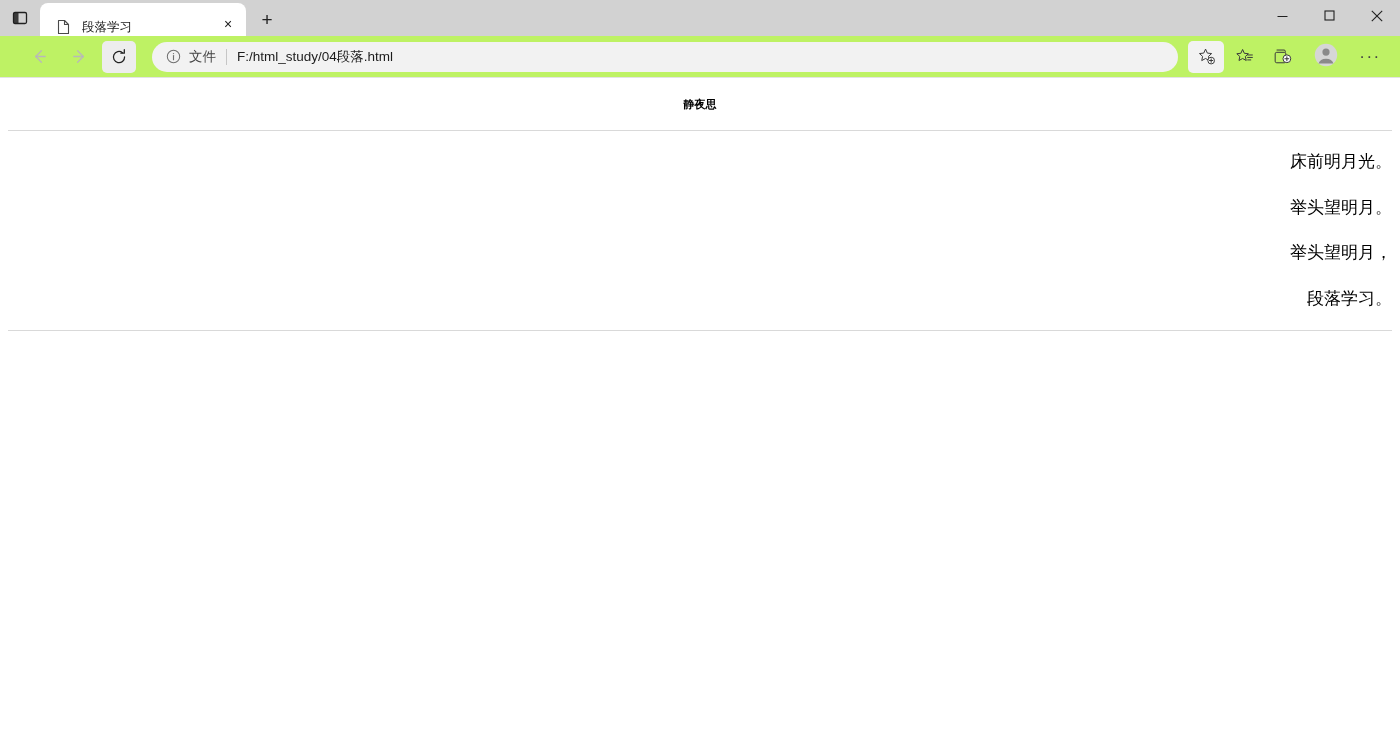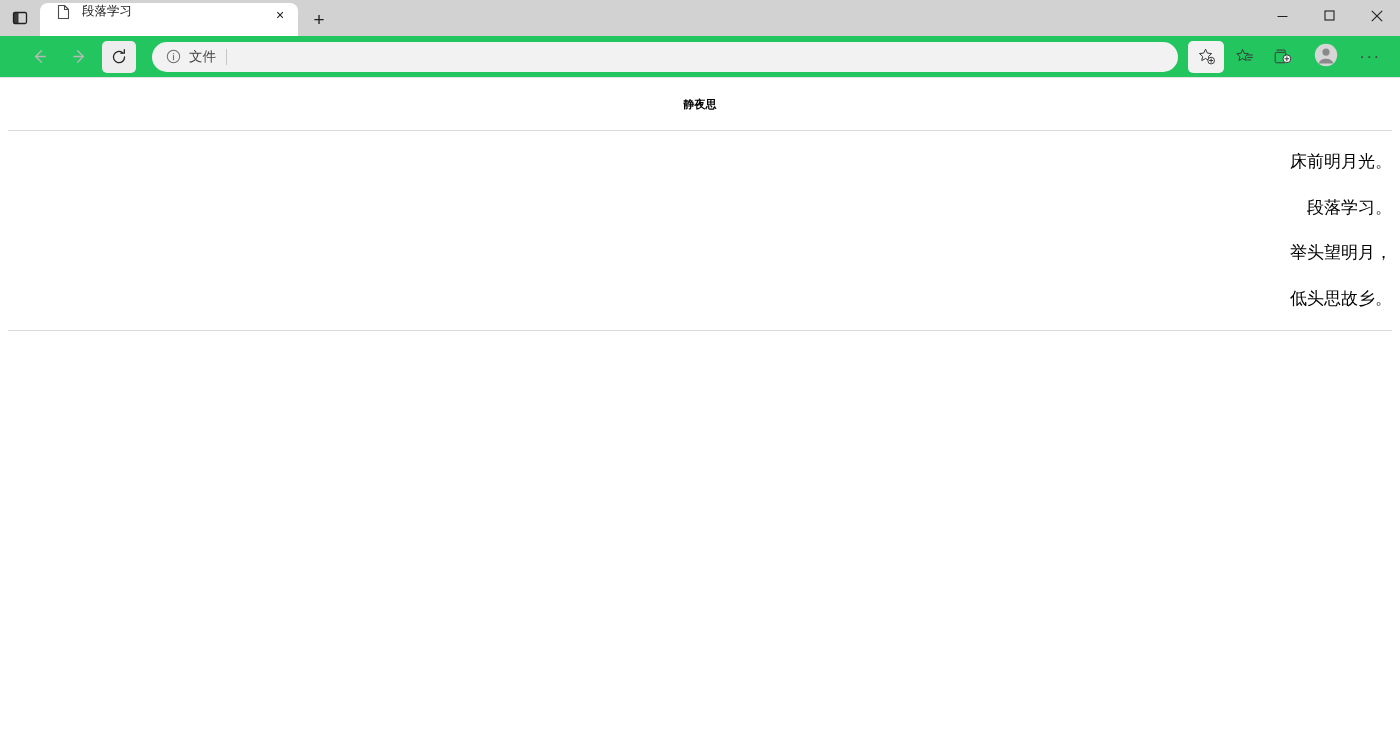--- a/index.html
+++ b/index.html
@@ -34,26 +34,26 @@
   .tab-actions-btn svg { display:block; }
 
   .tabstrip {
     display: flex;
     align-items: flex-end;
     height: 36px;
     flex: 1 1 auto;
     min-width: 0;
   }
   .tab {
-    width: 258px;
+    width: 206px;
     height: 33px;
     background: #ffffff;
     border-radius: 8px 8px 0 0;
     display: flex;
-    align-items: flex-start;
+    align-items: flex-end;
     padding: 0 6px 0 14px;
     box-sizing: border-box;
     position: relative;
     flex: 0 0 auto;
   }
   .tab-favicon {
     width: 18px;
     height: 18px;
     flex: 0 0 auto;
     display: flex;
@@ -110,21 +110,21 @@
     height: 32px;
     display: flex;
     align-items: center;
     justify-content: center;
   }
   .wc svg { display:block; }
 
   
   .toolbar {
     height: 42px;
-    background: #22c55e;
+    background: #bef264;
     border-bottom: 1px solid #e3e3e3;
     display: flex;
     align-items: center;
     padding: 0 8px;
     box-sizing: border-box;
   }
   .navbtn {
     width: 34px;
     height: 32px;
     border-radius: 5px;
@@ -326,20 +326,21 @@
   <div class="omnibox">
     <span class="info-icon">
       <svg width="15" height="15" viewBox="0 0 16 16">
         <circle cx="8" cy="8" r="6.6" fill="none" stroke="#707070" stroke-width="1.1"></circle>
         <line x1="8" y1="7" x2="8" y2="11.4" stroke="#707070" stroke-width="1.2" stroke-linecap="round"></line>
         <circle cx="8" cy="4.9" r="0.75" fill="#707070"></circle>
       </svg>
     </span>
     <span class="omni-scheme">文件</span>
     <span class="omni-sep"></span>
+    <span class="omni-url" title="F:/html_study/04段落.html">F:/html_study/04段落.html</span>
   </div>
 
   <div class="tbbtn hovered">
     <span>
       <svg width="19" height="19" viewBox="0 0 20 20">
         <path d="M9 2.2 L10.9 6.4 L15.4 6.9 L12.1 9.9 L13 14.3 L9 12.1 L5 14.3 L5.9 9.9 L2.6 6.9 L7.1 6.4 Z" fill="none" stroke="#3a3a3a" stroke-width="1.05" stroke-linejoin="round"></path>
         <circle cx="14.9" cy="14.3" r="3.5" fill="#ffffff" stroke="#3a3a3a" stroke-width="1.05"></circle>
         <line x1="14.9" y1="12.5" x2="14.9" y2="16.1" stroke="#3a3a3a" stroke-width="1.1" stroke-linecap="round"></line>
         <line x1="13.1" y1="14.3" x2="16.7" y2="14.3" stroke="#3a3a3a" stroke-width="1.1" stroke-linecap="round"></line>
       </svg>
@@ -384,20 +385,20 @@
 
 <div class="page">
   <div class="page-inner">
 
     <h3 class="poem-title">静夜思</h3>
 
     <hr class="rule">
 
     <div class="poem-body">
       <p class="poem-line">床前明月光。</p>
+      <p class="poem-line">举头望明月。</p>
+      <p class="poem-line">举头望明月，</p>
       <p class="poem-line">段落学习。</p>
-      <p class="poem-line">举头望明月，</p>
-      <p class="poem-line">低头思故乡。</p>
     </div>
 
     <hr class="rule">
   </div>
 </div>
 
 </body></html>

